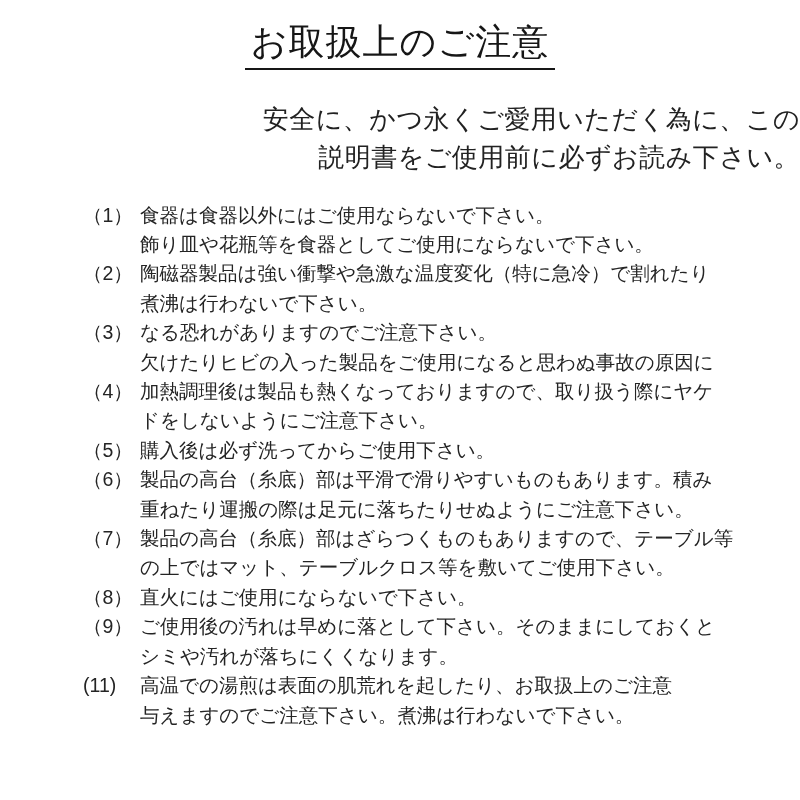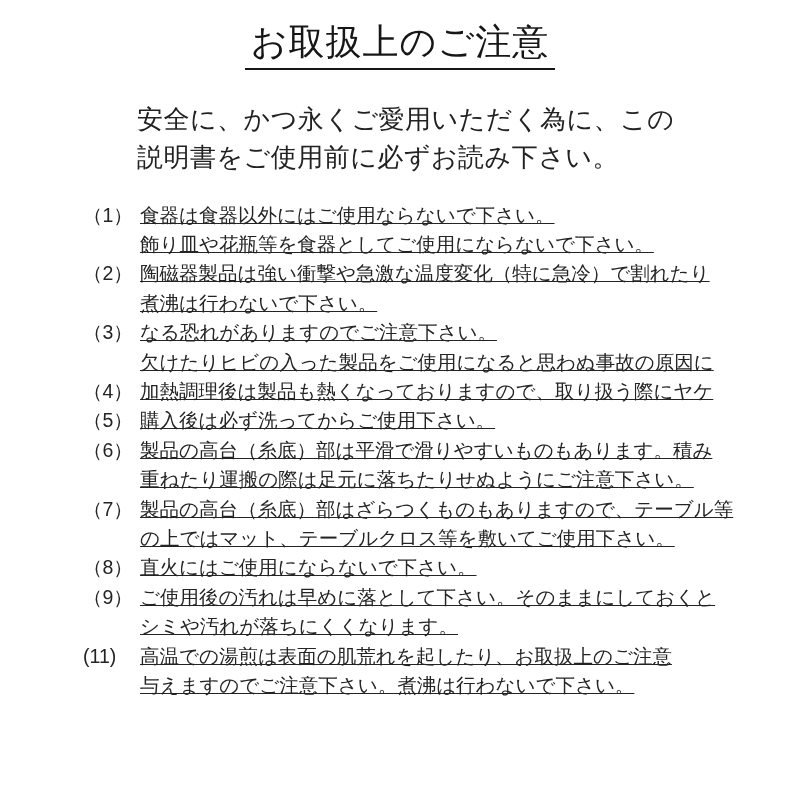--- a/index.html
+++ b/index.html
@@ -32,20 +32,21 @@
   }
   .intro {
     margin: 30px 0 0 137px;
     font-size: 26px;
     line-height: 38px;
     letter-spacing: 0.5px;
     color: #222222;
   }
   .intro .line {
     white-space: nowrap;
+    text-align: right;
   }
   .list {
     margin-top: 25px;
     padding-left: 83px;
     padding-right: 40px;
     font-size: 19.5px;
     line-height: 29.4px;
     color: #242424;
   }
   .item {
@@ -56,21 +57,20 @@
     width: 57px;
     flex: 0 0 57px;
     white-space: nowrap;
   }
   .item .lines {
     flex: 1 1 auto;
     min-width: 0;
   }
   .item .lines .line {
     white-space: nowrap;
-    text-decoration: underline;
   }
 </style>
 </head>
 <body>
 
 <div class="page">
 
   <div class="title-wrap">
     <span class="title">お取扱上のご注意</span>
   </div>
@@ -102,20 +102,21 @@
       <div class="lines">
           <div class="line">なる恐れがありますのでご注意下さい。</div>
           <div class="line">欠けたりヒビの入った製品をご使用になると思わぬ事故の原因に</div>
         </div>
     </div>
 
     <div class="item">
       <div class="num">（4）</div>
       <div class="lines">
           <div class="line">加熱調理後は製品も熱くなっておりますので、取り扱う際にヤケ</div>
+          <div class="line">ドをしないようにご注意下さい。</div>
         </div>
     </div>
 
     <div class="item">
       <div class="num">（5）</div>
       <div class="lines">
           <div class="line">購入後は必ず洗ってからご使用下さい。</div>
         </div>
     </div>
 

